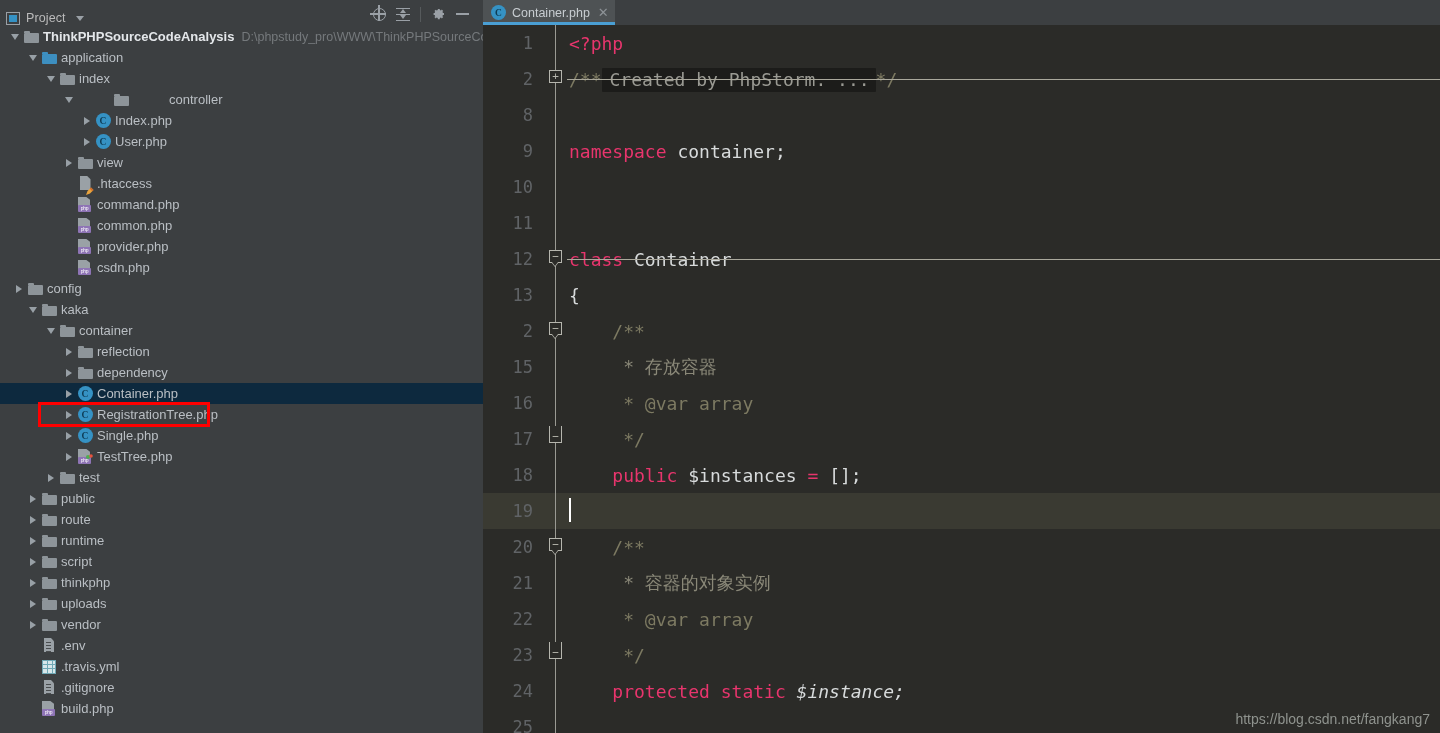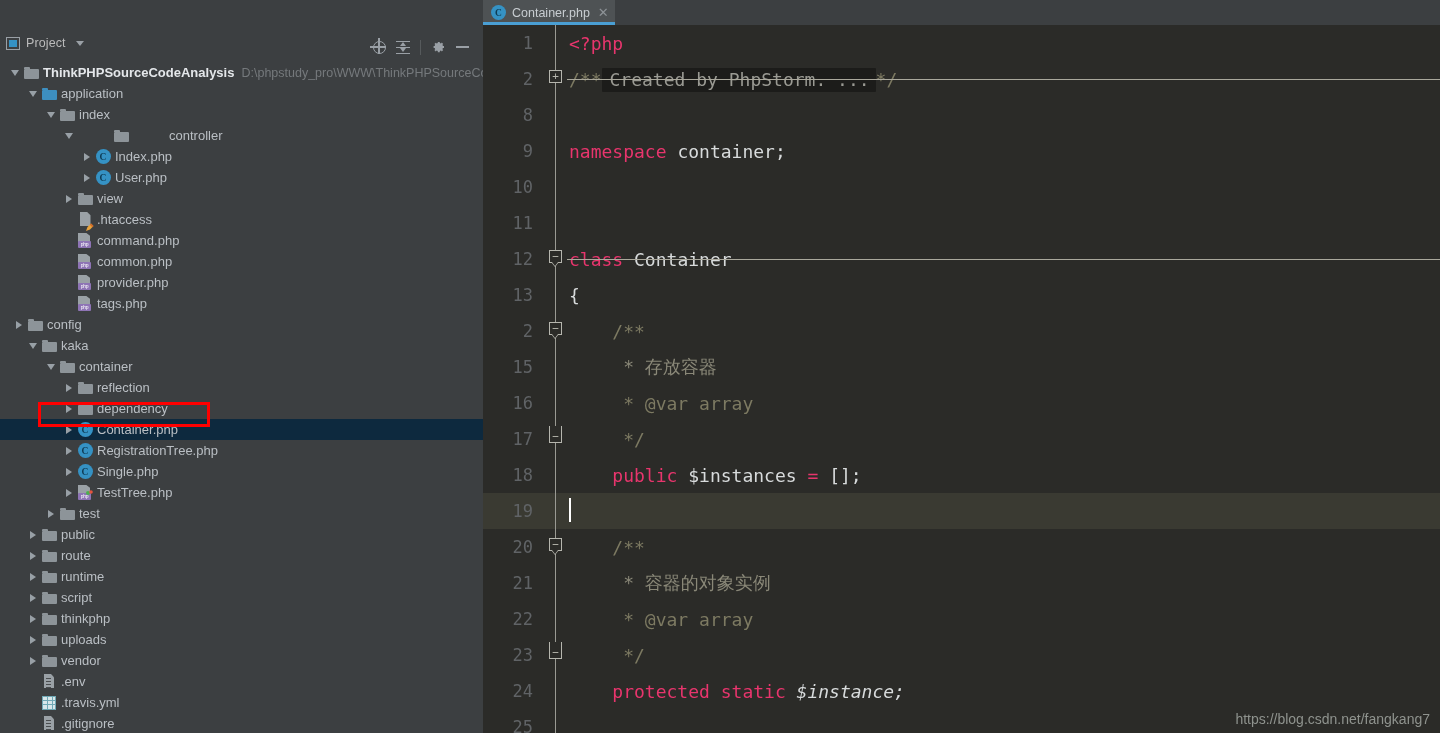--- a/index.html
+++ b/index.html
@@ -24,24 +24,23 @@
     display: flex;
     flex-direction: column;
     position: relative;
     overflow: hidden;
   }
   #project-header {
     height: 25px;
     min-height: 25px;
     background: #3c3f41;
     display: flex;
-    align-items: flex-start;
+    align-items: flex-end;
     padding: 0 6px 0 6px;
     position: relative;
-    margin-top: 36px;
   }
   #project-header .title-wrap {
     display: flex;
     align-items: center;
     gap: 6px;
   }
   .proj-icon {
     width: 14px; height: 13px;
     border: 1px solid #9aa0a6;
     background: #3c3f41;
@@ -631,21 +630,21 @@
           <span class="tlabel">provider.php</span>
         </div>
         <div class="trow" style="padding-left: 62px;">
           <span class="tw-arrow"></span>
           <span class="tw-icon">
             <span class="ic-php">
               <span class="sheet"></span>
               <span class="tagbox">php</span>
             </span>
           </span>
-          <span class="tlabel">tags.php</span>
+          <span class="tlabel">csdn.php</span>
         </div>
         <div class="trow" style="padding-left: 12px;">
           <span class="tw-arrow">
             <span class="arr-r"></span>
           </span>
           <span class="tw-icon">
             <span class="ic-folder">
               <span class="tab"></span>
               <span class="body"></span>
             </span>

